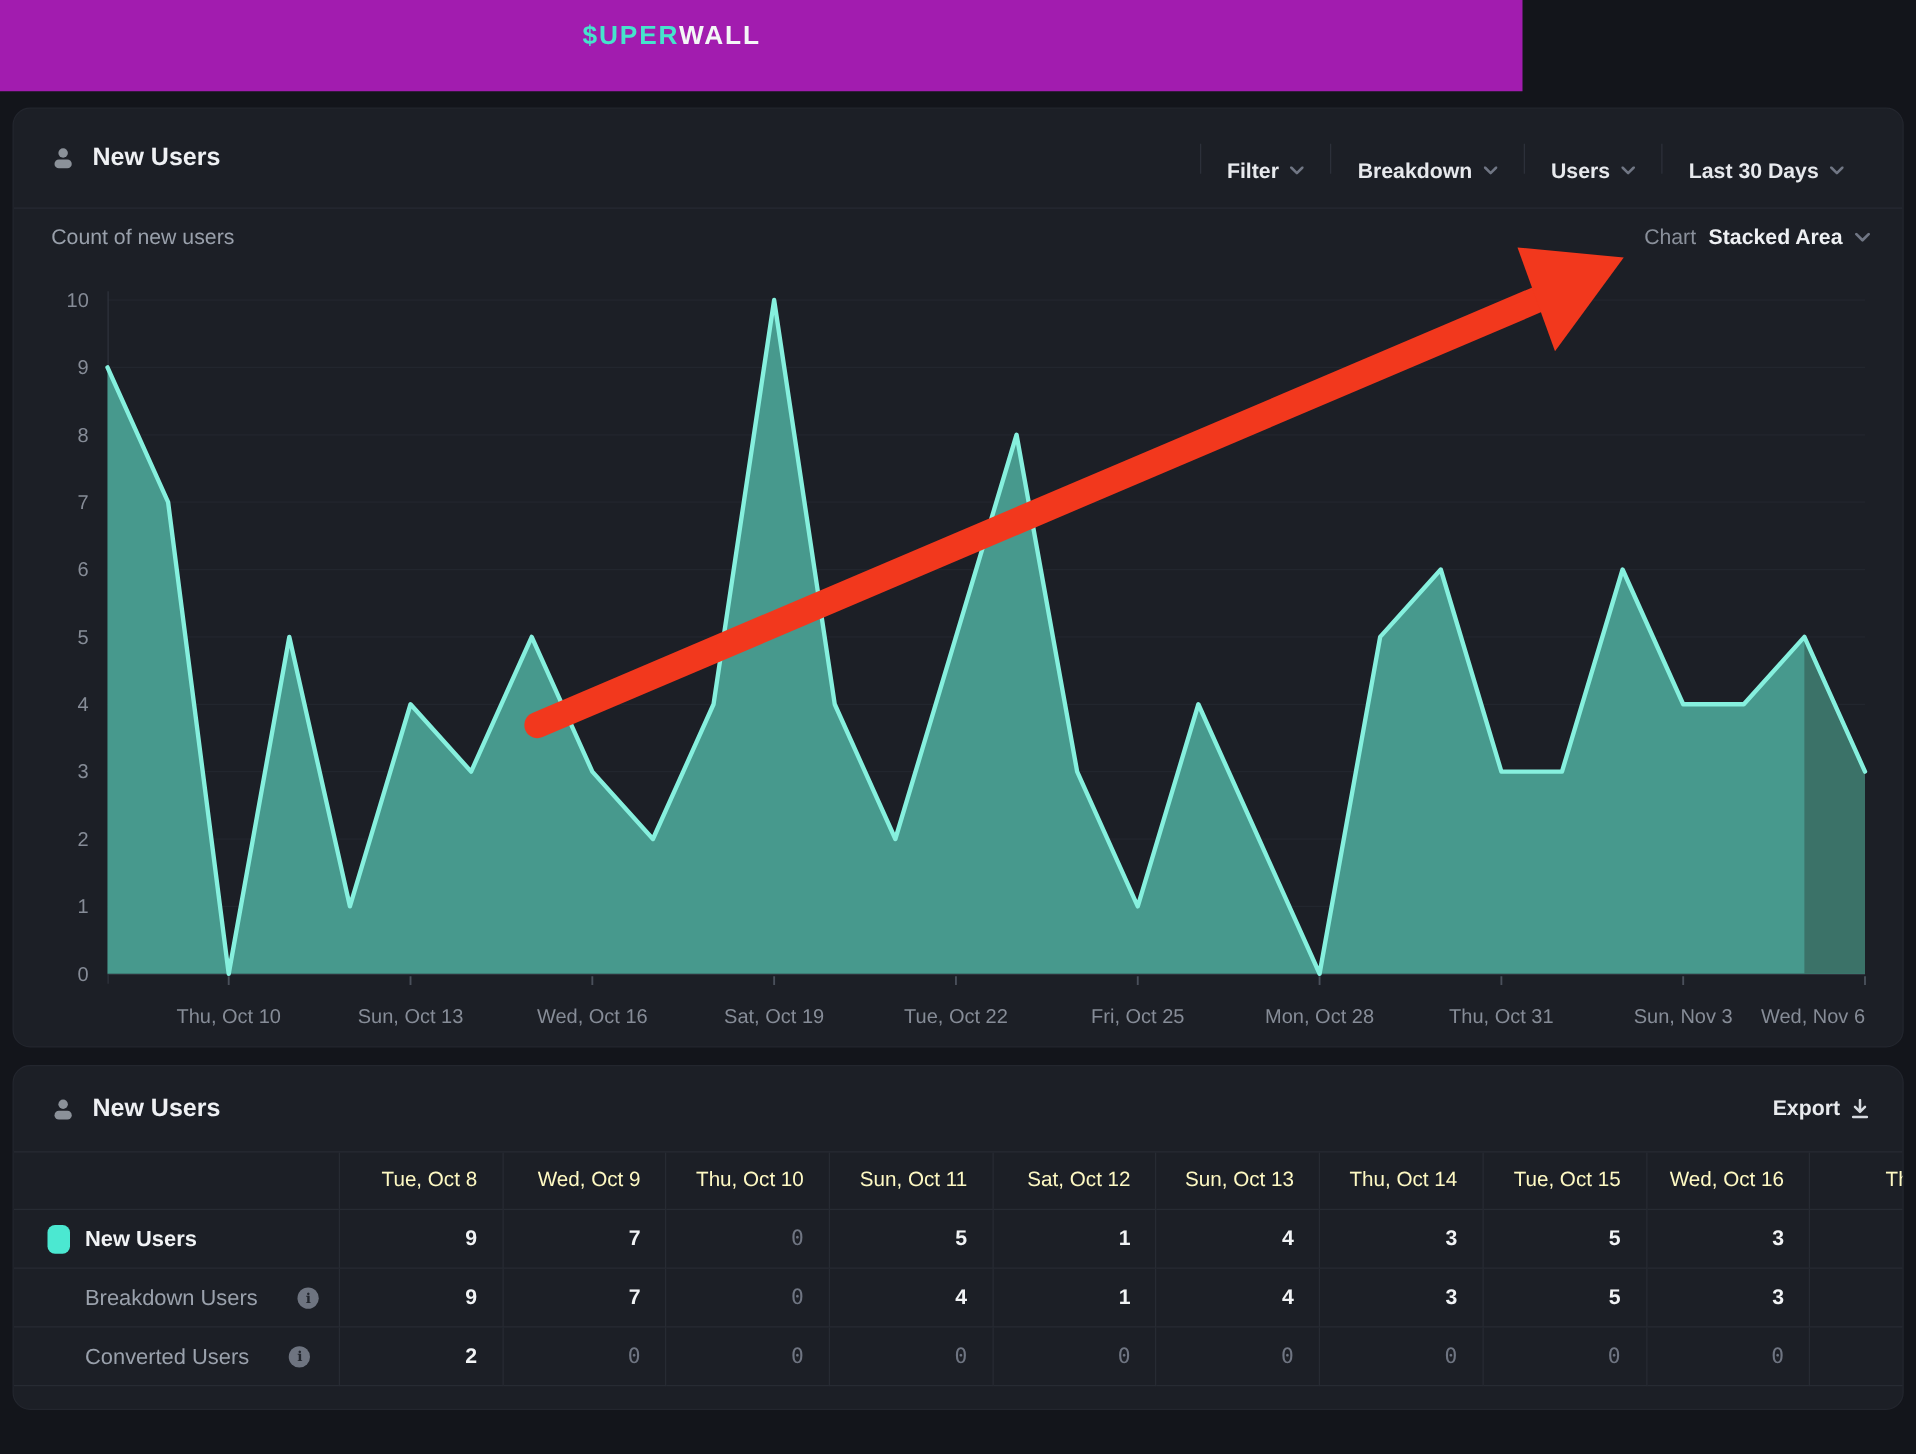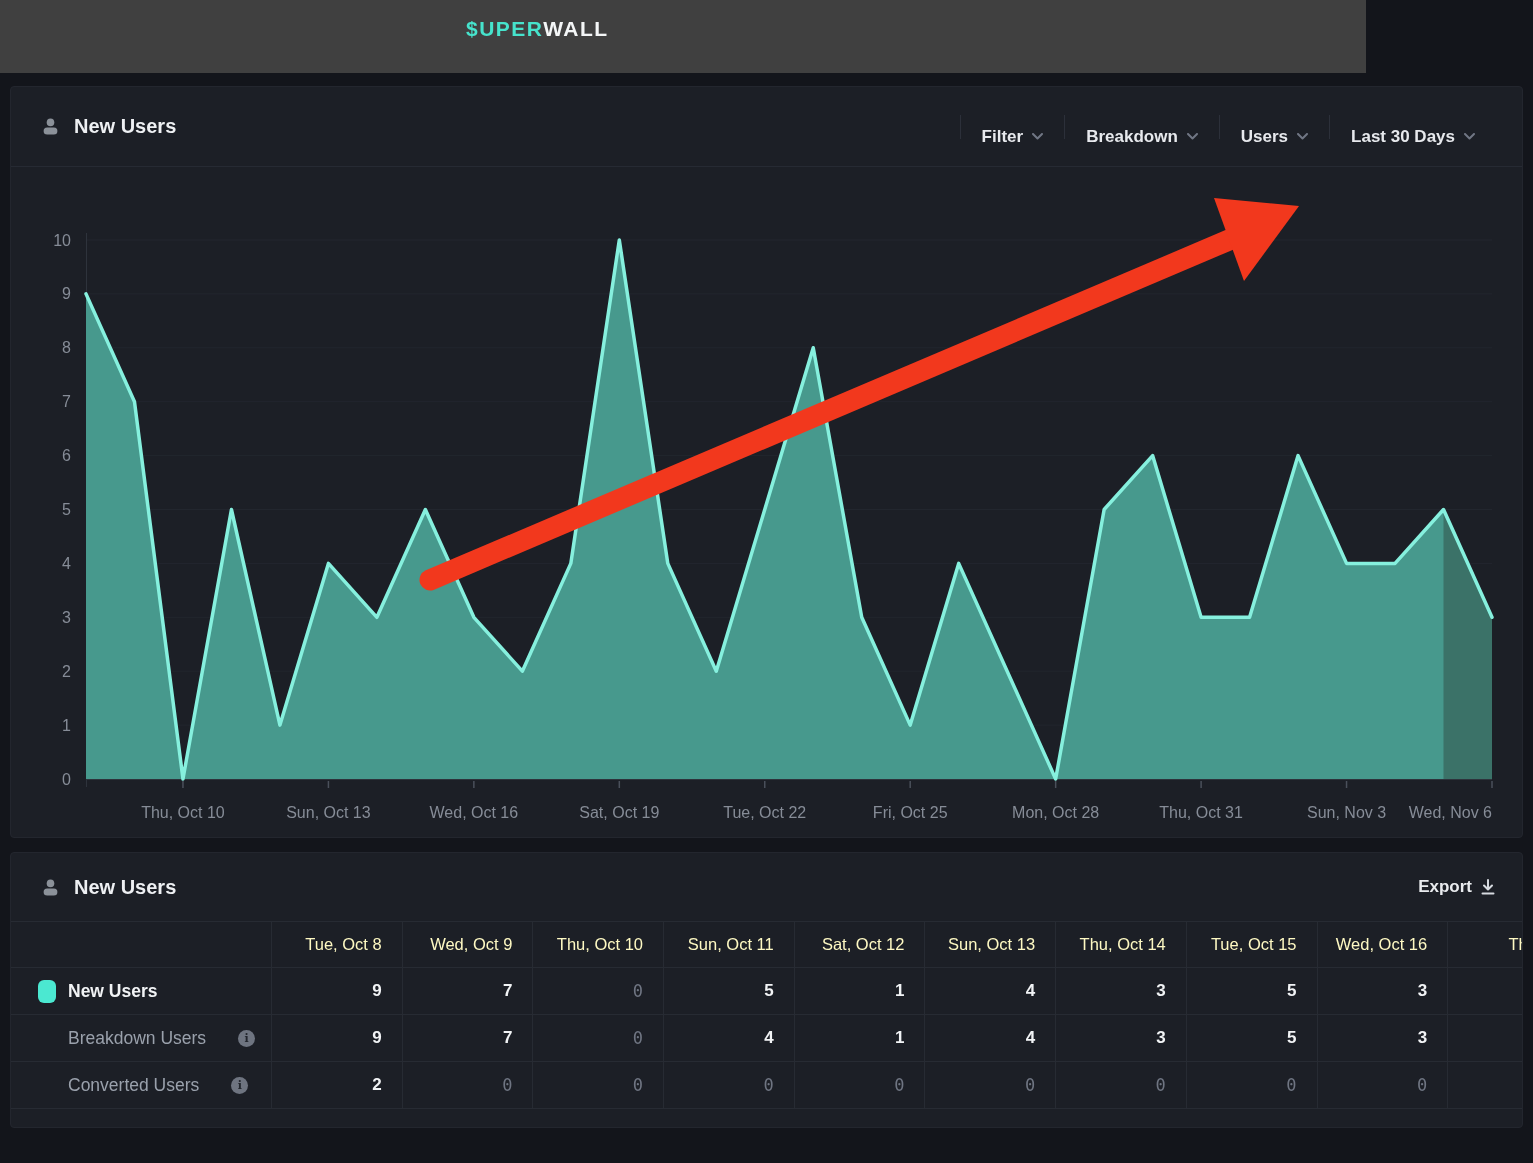--- a/index.html
+++ b/index.html
@@ -1,28 +1,28 @@
 <!DOCTYPE html>
 <html><head>
 <meta charset="utf-8">
 <style>
   * { margin:0; padding:0; box-sizing:border-box; }
   html,body { width:1533px; height:1163px; background:#13151b; overflow:hidden;
               font-family:"Liberation Sans", sans-serif; }
 
   
-  .topbar { position:absolute; left:0; top:0; width:1366px; height:73px; background:#404040; }
+  .topbar { position:absolute; left:0; top:0; width:1218px; height:73px; background:#a21caf; }
   .logo { position:absolute; left:466px; top:17px; font-size:21px; font-weight:800;
           letter-spacing:1.5px; line-height:24px; }
   .logo .teal { color:#46e3cc; }
   .logo .white { color:#f4f6f7; }
 
   
   .card { position:absolute; left:10px; width:1513px; background:#1c1f26;
-          border:1px solid #23262e; border-radius:4px; }
+          border:1px solid #23262e; border-radius:14px; }
   .chart-card { top:86px; height:752px; overflow:hidden; }
   .table-card { top:852px; height:276px; overflow:hidden; }
 
   .card-header { position:relative; display:flex; align-items:center; height:80px;
                  padding:0 26px 0 30px; }
   .chart-card .card-header { border-bottom:1px solid #262a33; }
   .card-title-group { display:flex; align-items:center; gap:14px; }
   .card-title { font-size:20px; font-weight:700; color:#eef0f3; }
   .person-icon svg { display:block; }
 
@@ -110,20 +110,30 @@
       <span class="divider"></span>
       <span class="filter-item">
         <span>Last 30 Days</span>
         <svg width="11" height="7" viewBox="0 0 11 7">
             <polyline points="1,1 5.5,5.5 10,1" fill="none" stroke="#707684" stroke-width="2" stroke-linecap="round" stroke-linejoin="round"></polyline>
           </svg>
       </span>
     </div>
   </div>
 
+  <div class="chart-subrow">
+    <span class="subtitle">Count of new users</span>
+    <span class="chart-type">
+      <span class="muted">Chart</span>
+      <span class="value">Stacked Area</span>
+      <svg width="12" height="8" viewBox="0 0 11 7">
+          <polyline points="1,1 5.5,5.5 10,1" fill="none" stroke="#707684" stroke-width="2" stroke-linecap="round" stroke-linejoin="round"></polyline>
+        </svg>
+    </span>
+  </div>
 
   <svg class="chart-svg" viewBox="10 86 1513 752">
       <text x="70" y="783.5" text-anchor="end" class="axis-label">0</text>
       <line x1="85" y1="724.1" x2="1491" y2="724.1" stroke="#22262e" stroke-width="1"></line>
       <text x="70" y="729.6" text-anchor="end" class="axis-label">1</text>
       <line x1="85" y1="670.2" x2="1491" y2="670.2" stroke="#22262e" stroke-width="1"></line>
       <text x="70" y="675.7" text-anchor="end" class="axis-label">2</text>
       <line x1="85" y1="616.3" x2="1491" y2="616.3" stroke="#22262e" stroke-width="1"></line>
       <text x="70" y="621.8" text-anchor="end" class="axis-label">3</text>
       <line x1="85" y1="562.4" x2="1491" y2="562.4" stroke="#22262e" stroke-width="1"></line>

